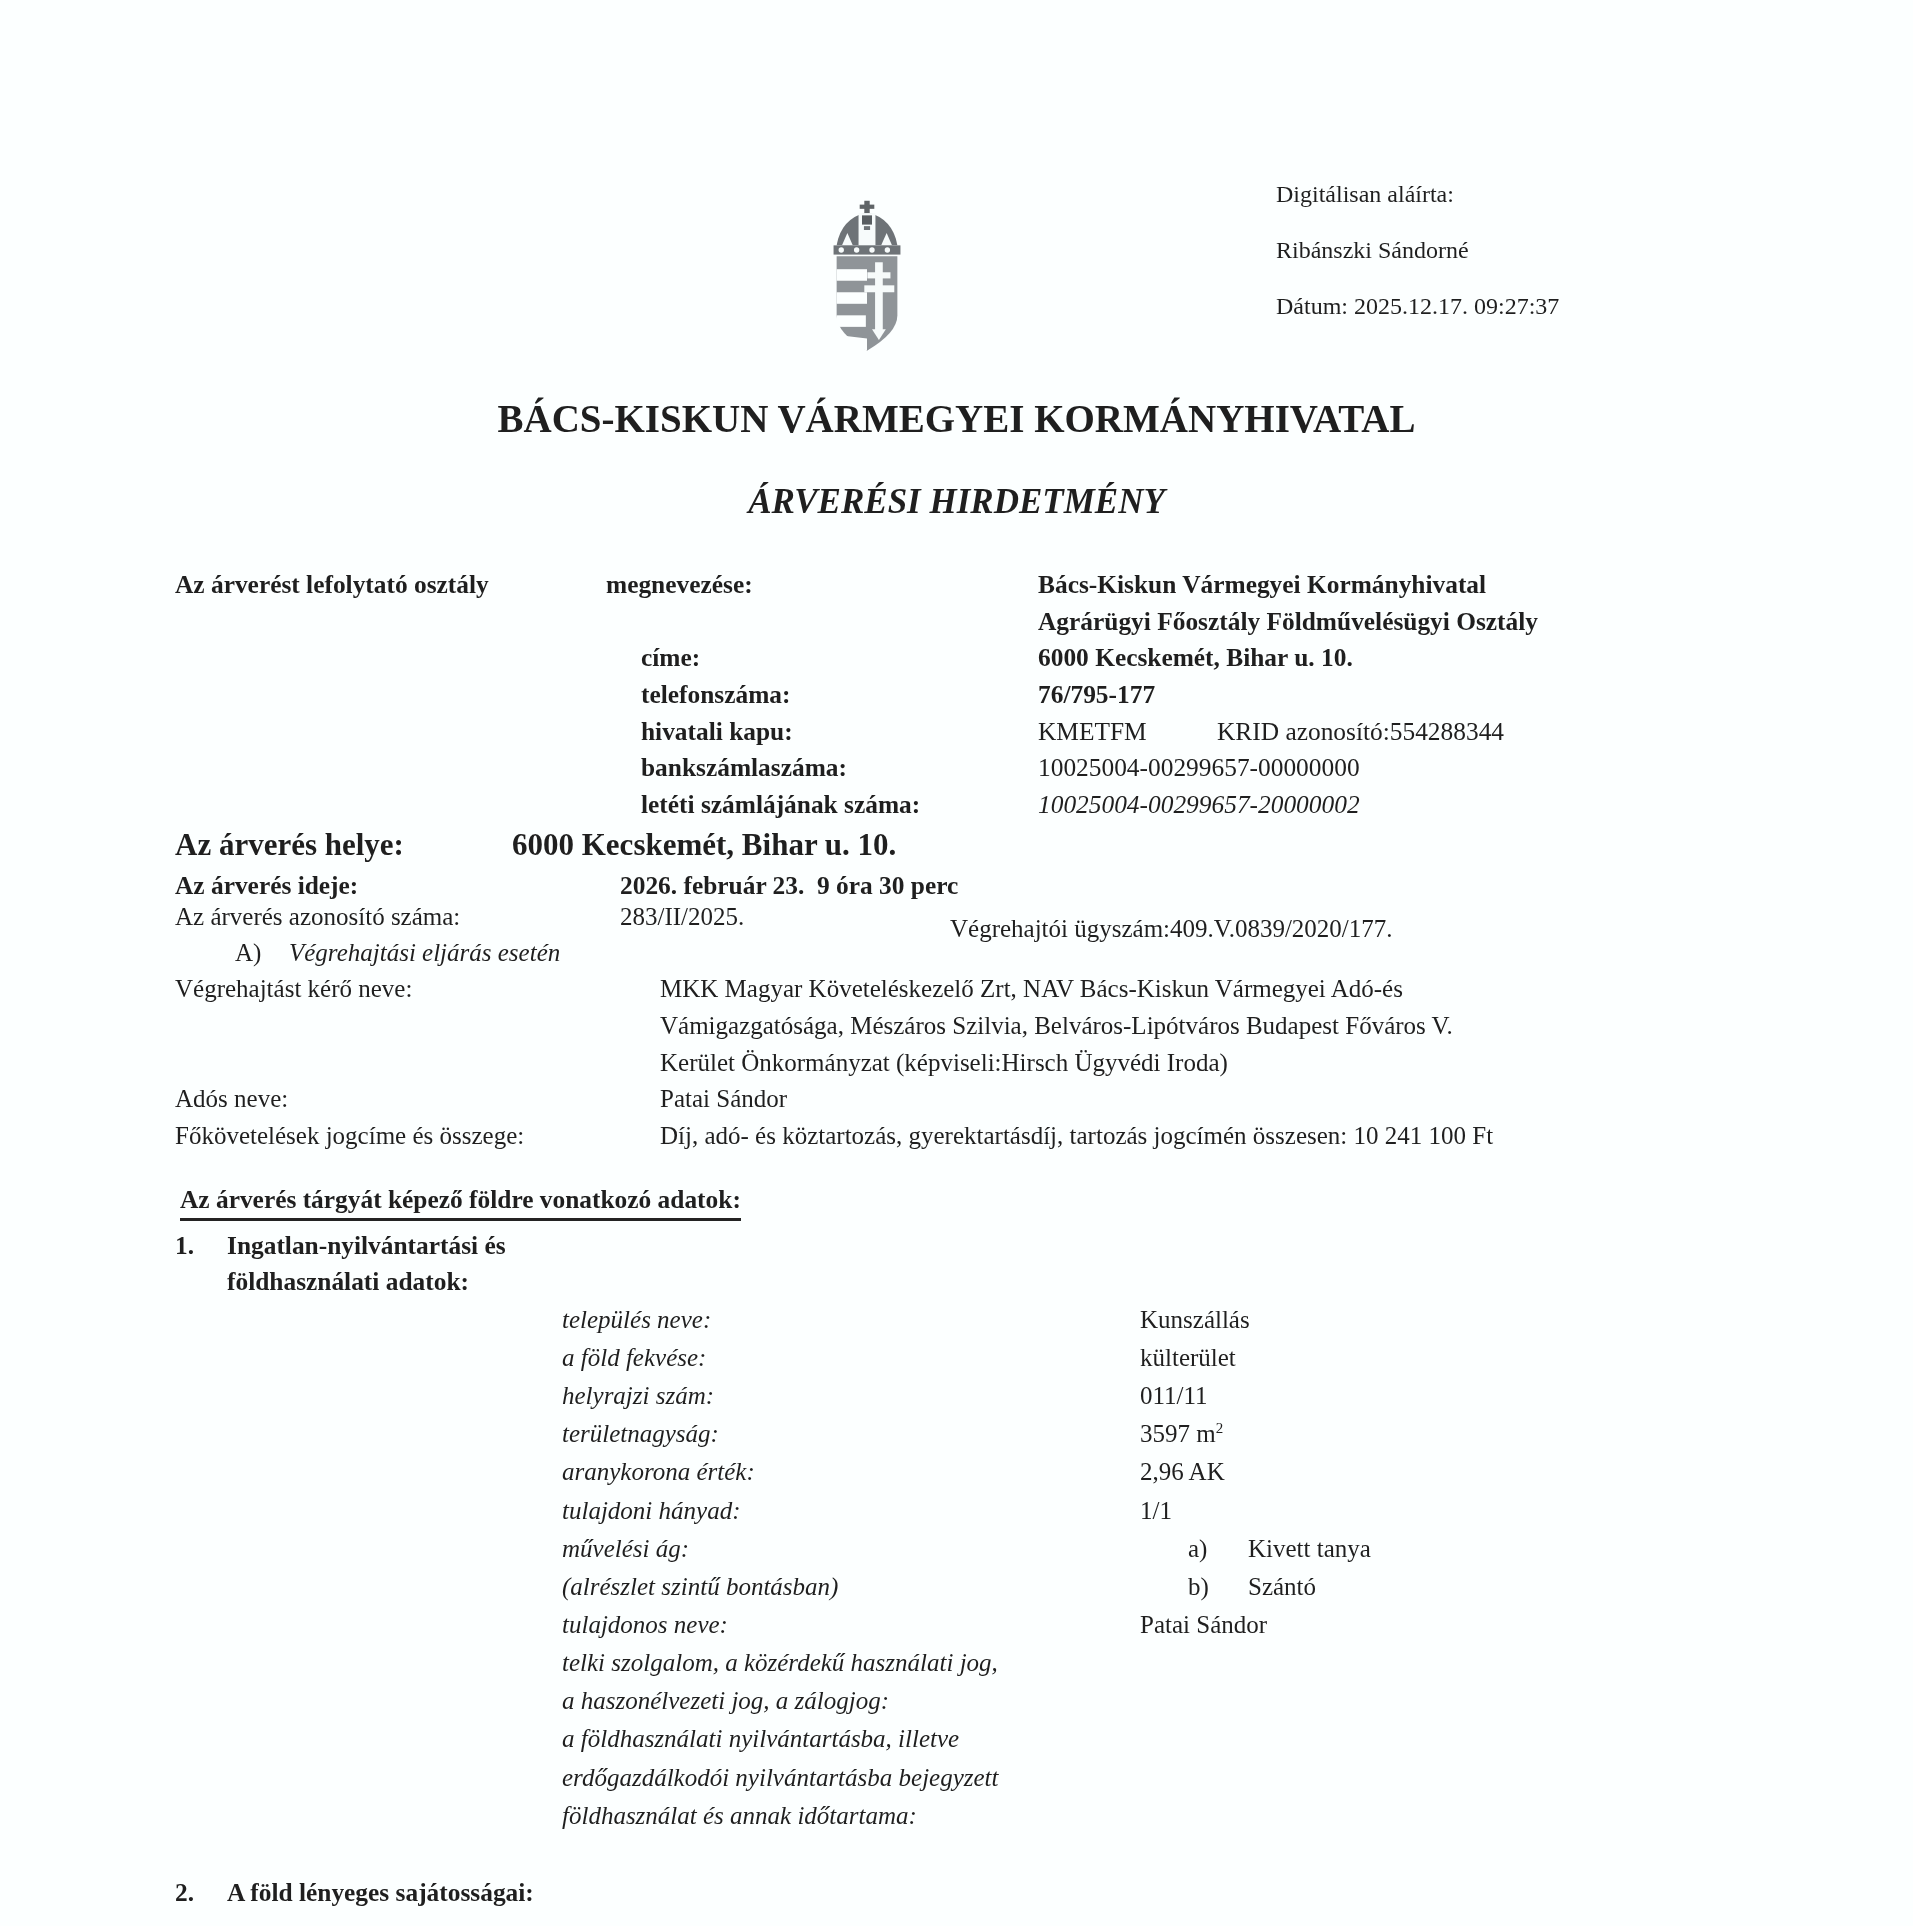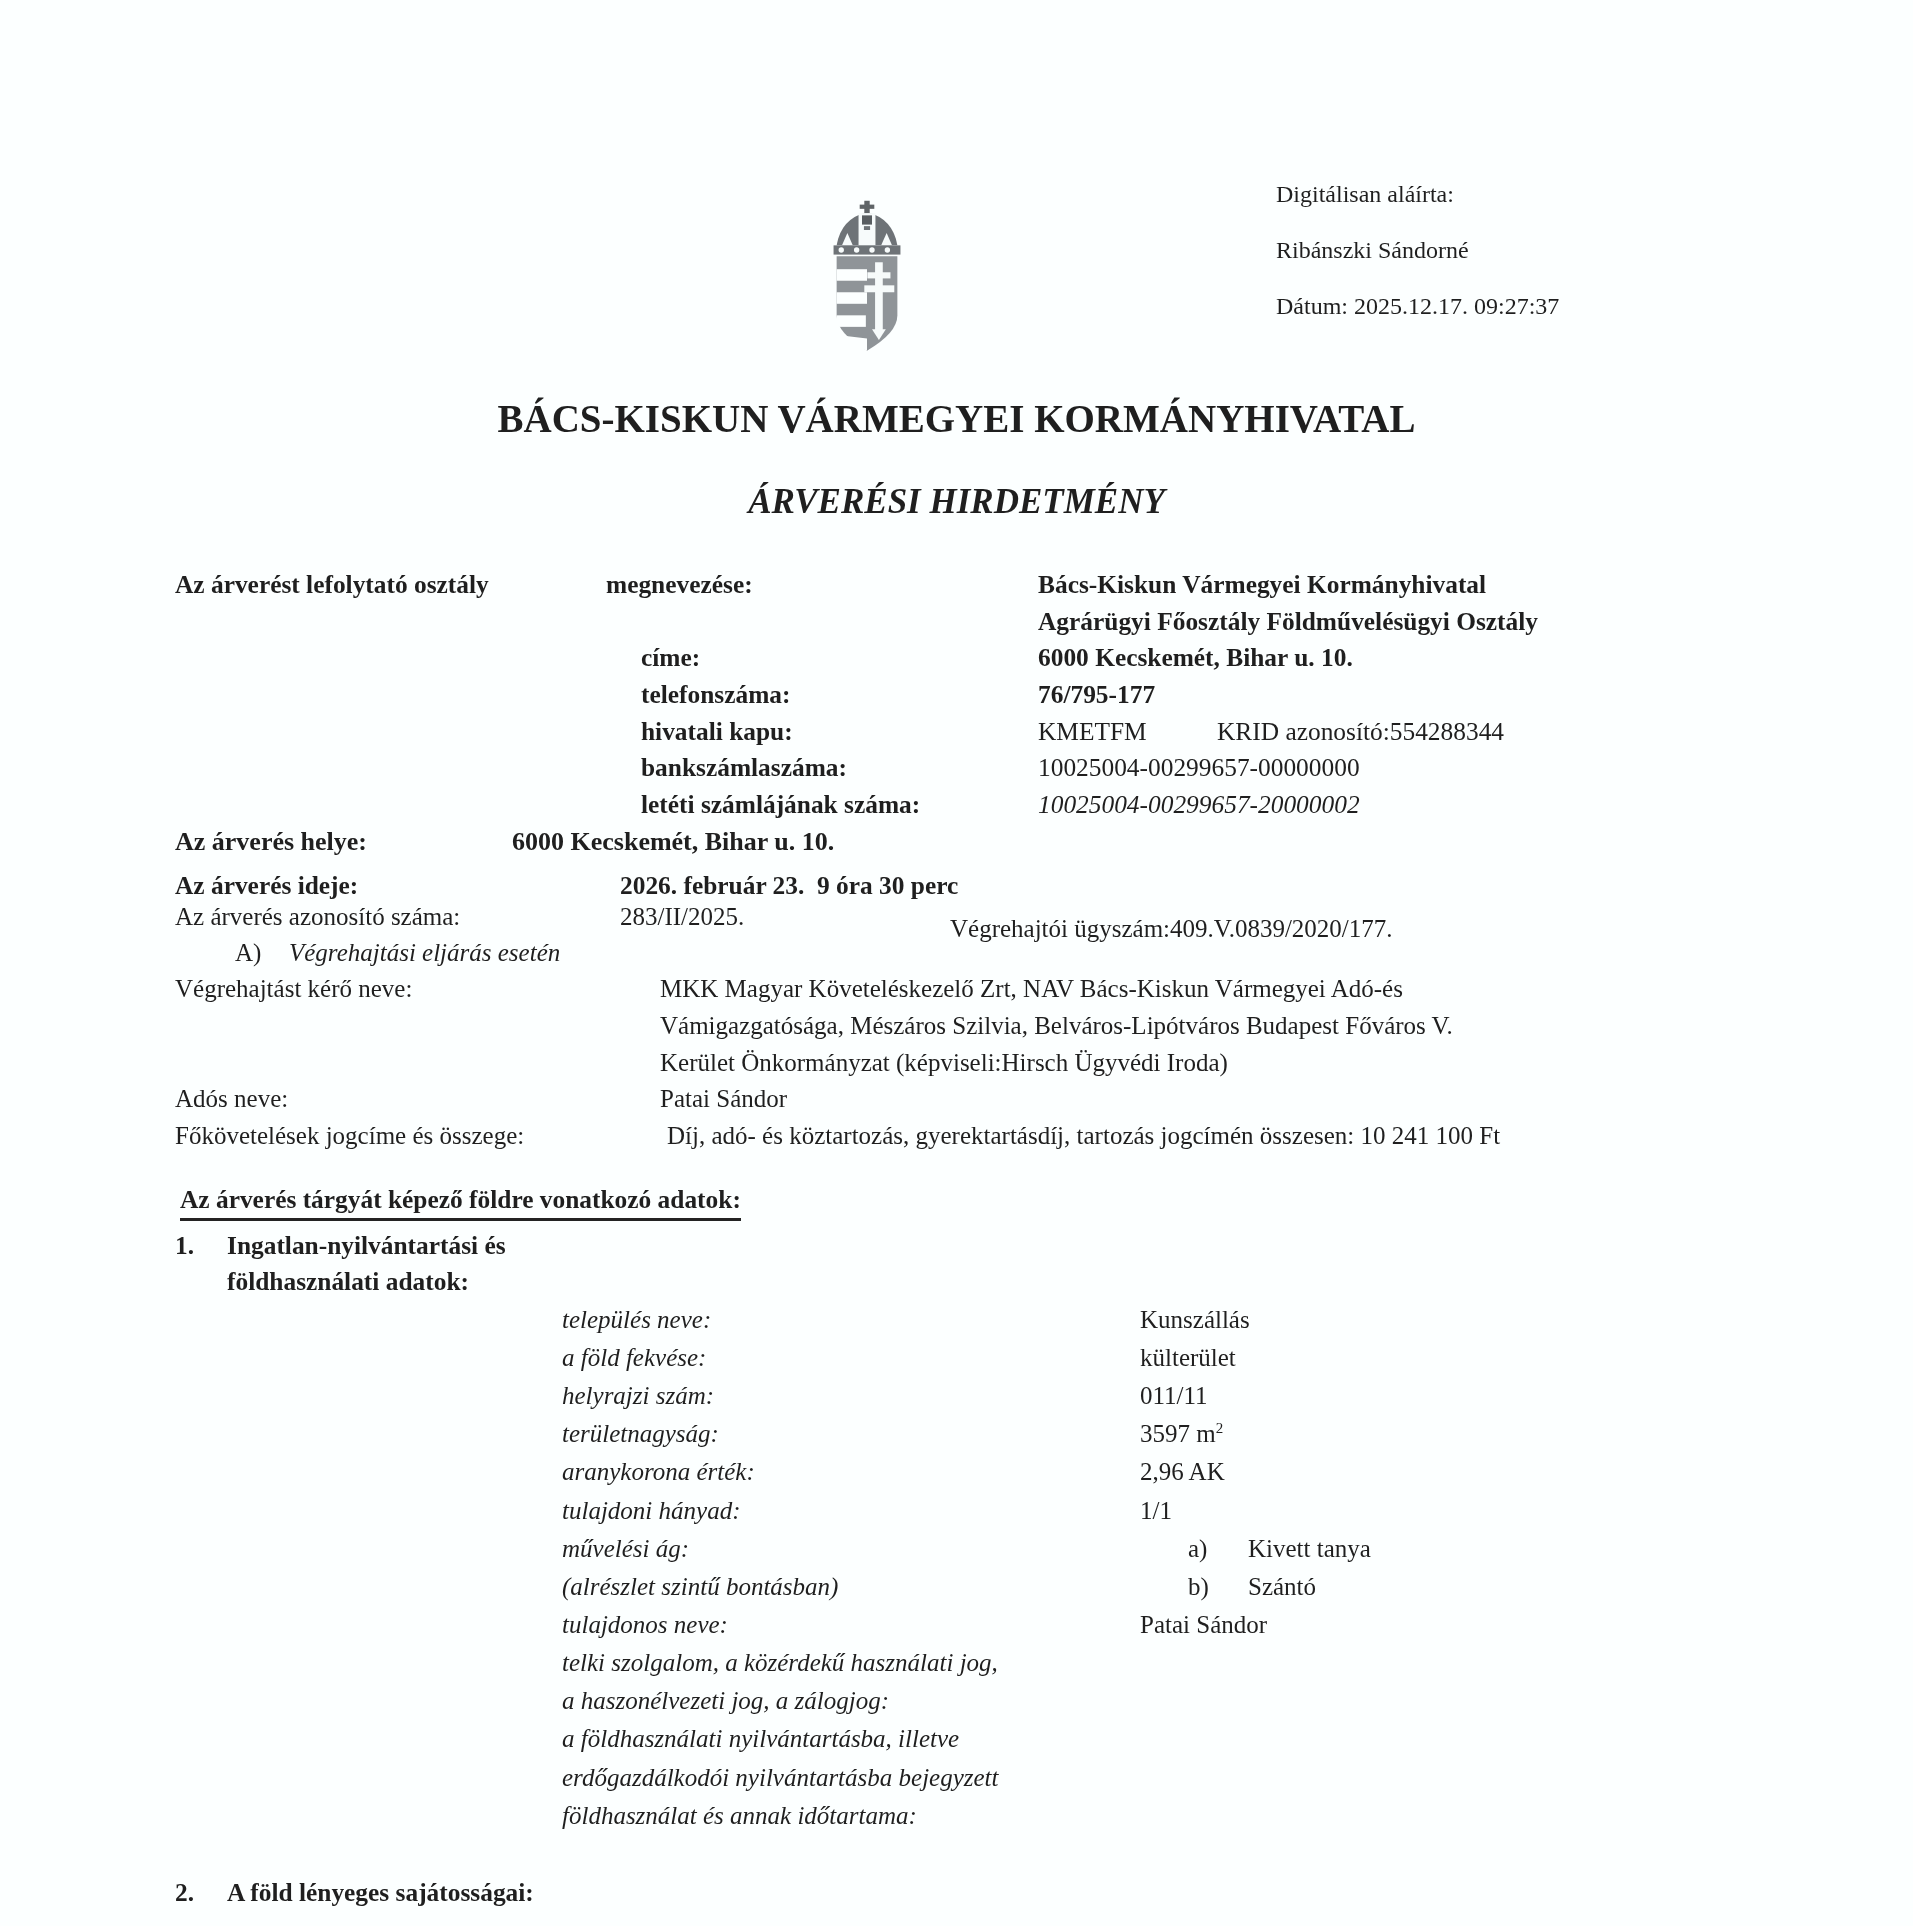--- a/index.html
+++ b/index.html
@@ -9,21 +9,21 @@
     font-family:"Liberation Serif","DejaVu Serif",serif;
     color:#1f1f1f;
     position:relative;
     overflow:hidden;
   }
   .page{position:absolute;inset:0;}
   .abs{position:absolute;display:block;white-space:pre;line-height:1.15;}
   .f63{font-size:24px;}
   .f64{font-size:25px;}
   .f66{font-size:25.4px;}
-  .f80{font-size:26px;text-align:right;}
+  .f80{font-size:31px;text-align:right;}
   .f92{font-size:35px;}
   .f100{font-size:39px;}
   .b{font-weight:bold;}
   .i{font-style:italic;}
   .center{left:0;width:100%;text-align:center;}
   .underline{border-bottom:3.5px solid #232323;padding-bottom:3.9px;}
   sup{font-size:0.6em;vertical-align:super;}
   .crest{position:absolute;left:824px;top:200px;width:86px;height:153px;}
 </style>
 </head>
@@ -99,21 +99,21 @@
   <span class="abs f64" style="left:235px;top:939px;">A)</span>
   <span class="abs f64 i" style="left:289px;top:939px;">Végrehajtási eljárás esetén</span>
 
   <span class="abs f64" style="left:175px;top:975px;">Végrehajtást kérő neve:</span>
   <span class="abs f64" style="left:660px;top:975px;">MKK Magyar Követeléskezelő Zrt, NAV Bács-Kiskun Vármegyei Adó-és</span>
   <span class="abs f64" style="left:660px;top:1012px;">Vámigazgatósága, Mészáros Szilvia, Belváros-Lipótváros Budapest Főváros V.</span>
   <span class="abs f64" style="left:660px;top:1049px;">Kerület Önkormányzat (képviseli:Hirsch Ügyvédi Iroda)</span>
   <span class="abs f64" style="left:175px;top:1085px;">Adós neve:</span>
   <span class="abs f64" style="left:660px;top:1085px;">Patai Sándor</span>
   <span class="abs f64" style="left:175px;top:1122px;">Főkövetelések jogcíme és összege:</span>
-  <span class="abs f64" style="left:660px;top:1122px;margin-left:7px;">Díj, adó- és köztartozás, gyerektartásdíj, tartozás jogcímén összesen: 10 241 100 Ft</span>
+  <span class="abs f64" style="left:660px;top:1122px;">Díj, adó- és köztartozás, gyerektartásdíj, tartozás jogcímén összesen: 10 241 100 Ft</span>
 
   <span class="abs f66 b underline" style="left:180px;top:1185px;">Az árverés tárgyát képező földre vonatkozó adatok:</span>
   <span class="abs f66 b" style="left:175px;top:1231px;">1.</span>
   <span class="abs f66 b" style="left:227px;top:1231px;">Ingatlan-nyilvántartási és</span>
   <span class="abs f66 b" style="left:227px;top:1267px;">földhasználati adatok:</span>
 
   <span class="abs f64 i" style="left:562px;top:1306px;">település neve:</span>
   <span class="abs f64" style="left:1140px;top:1306px;">Kunszállás</span>
 
   <span class="abs f64 i" style="left:562px;top:1344px;">a föld fekvése:</span>

